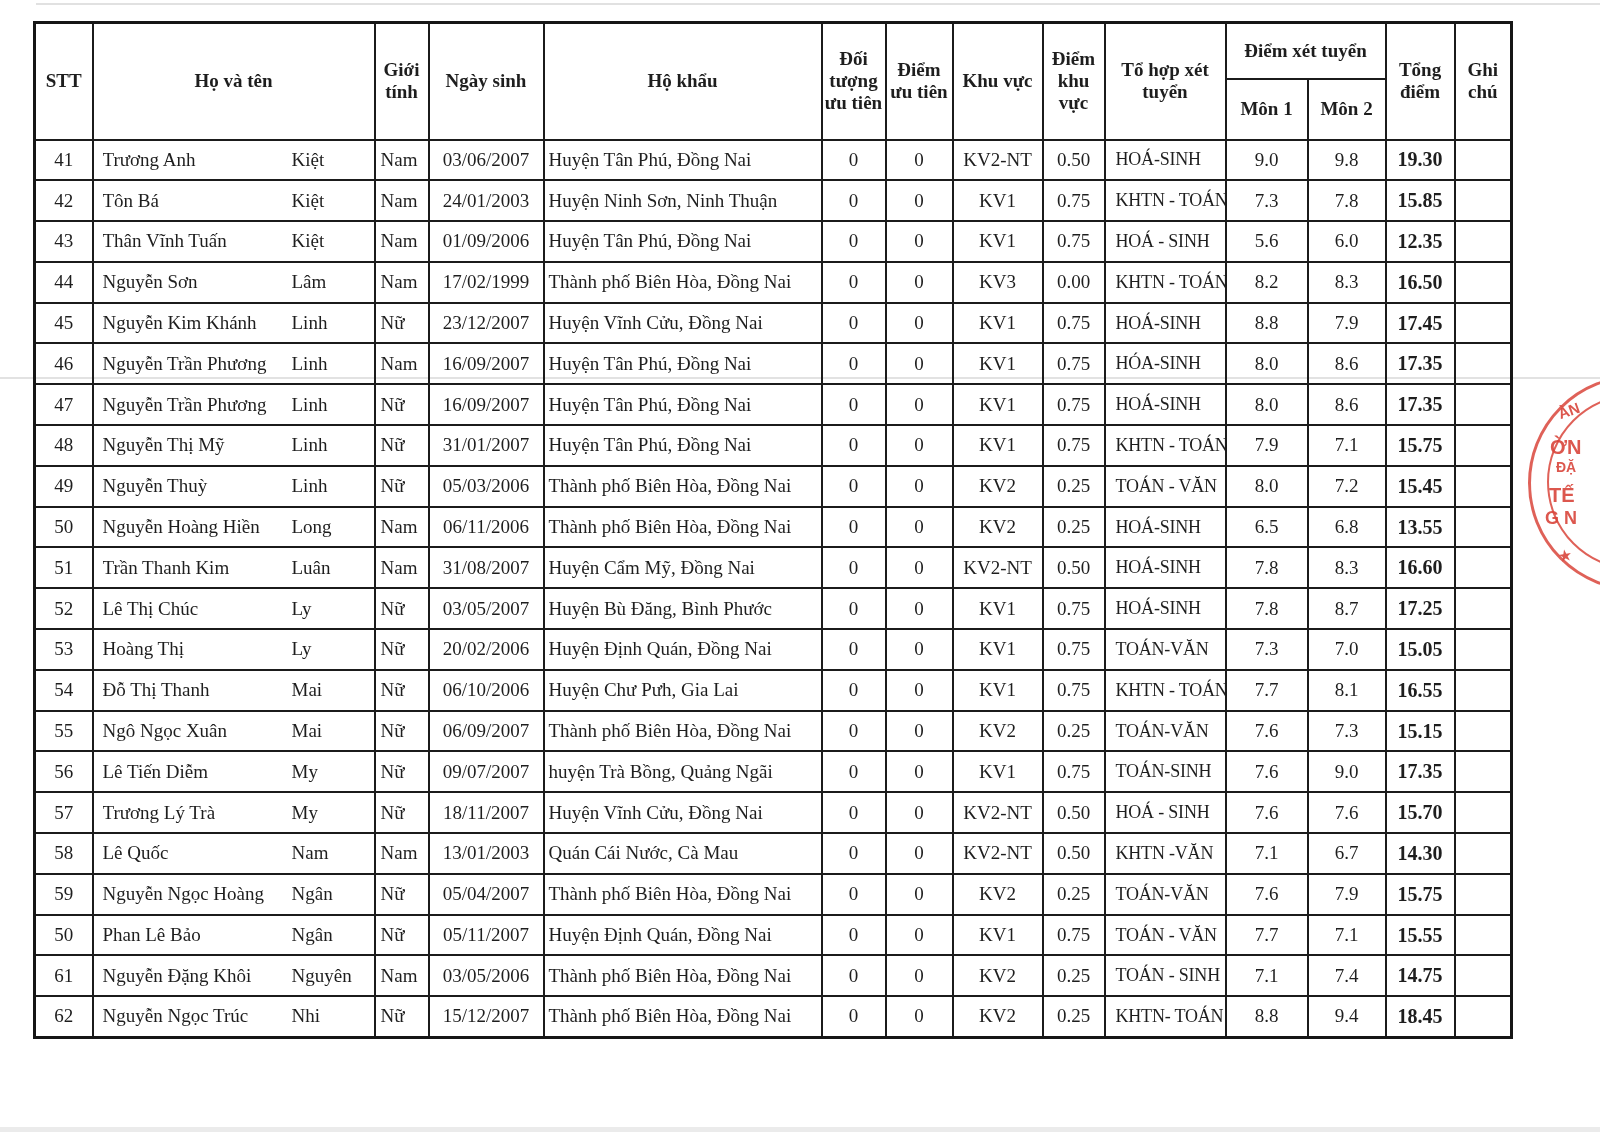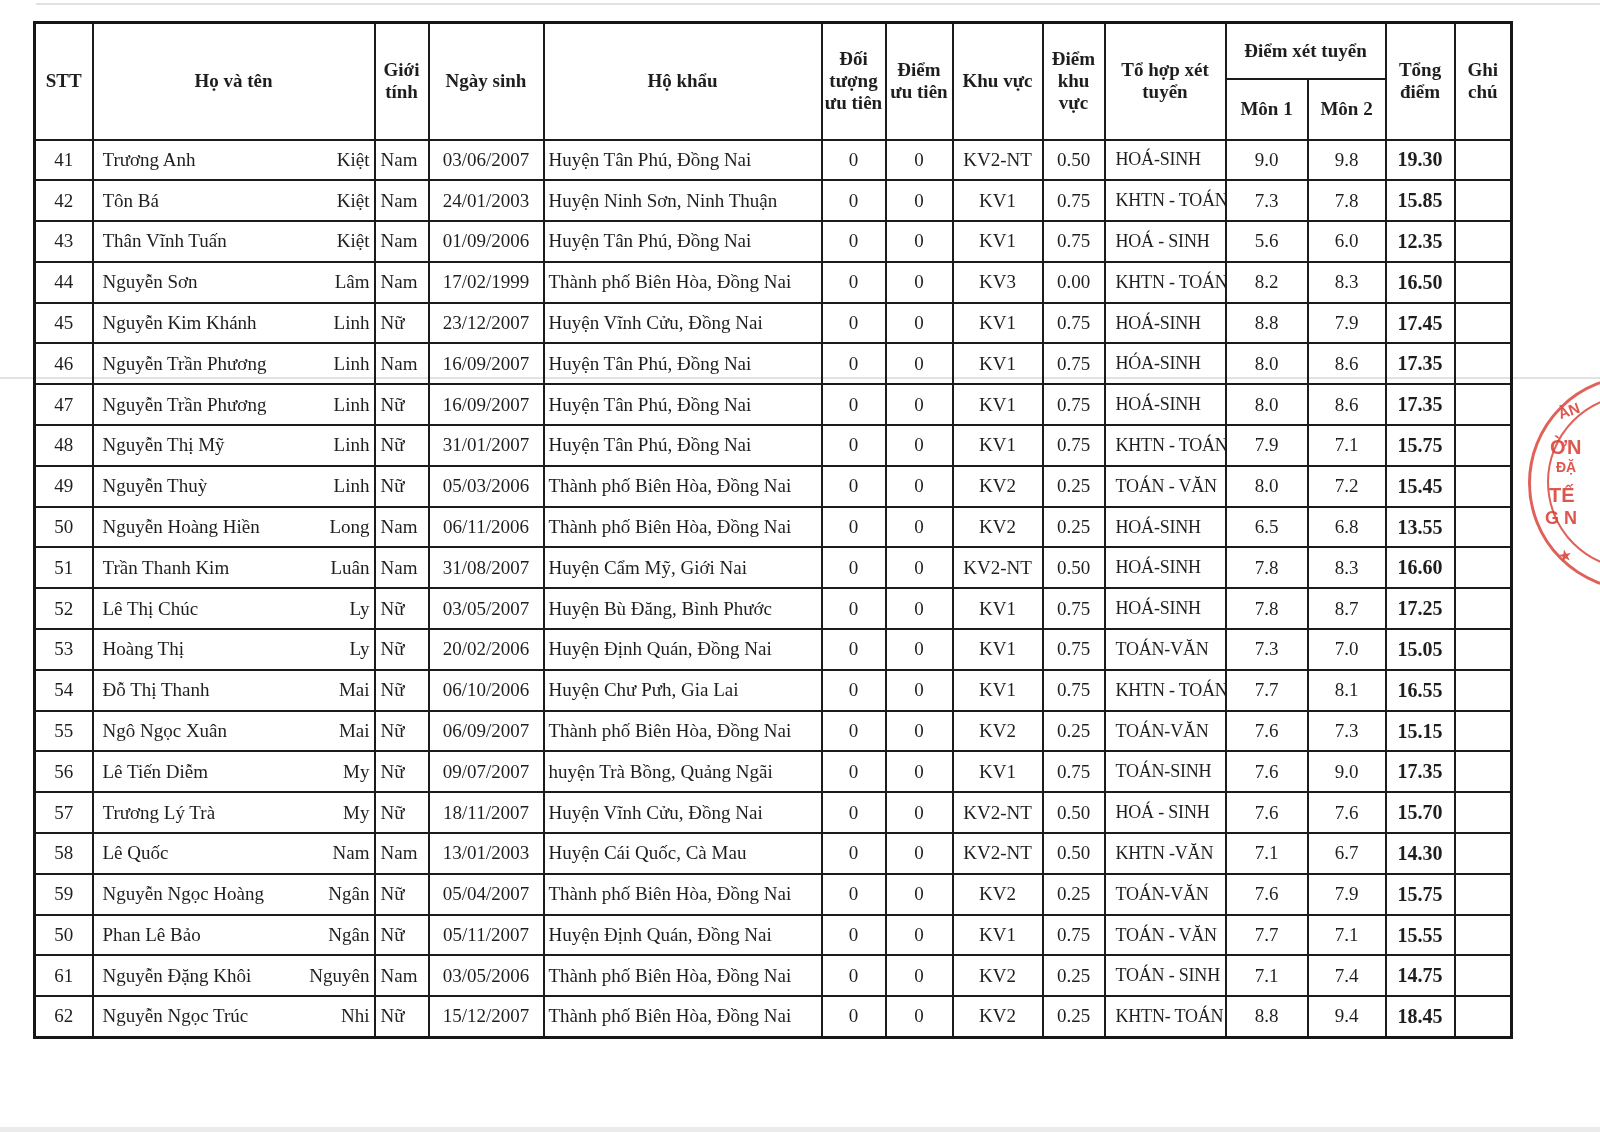--- a/index.html
+++ b/index.html
@@ -26,21 +26,21 @@
   }
   .roster tbody tr{height:40.8px;}
   .roster td{font-size:19px;padding:0 4px;vertical-align:middle;white-space:nowrap;}
   td.c{text-align:center;}
   td.b,.tot{font-weight:bold;font-size:20px;}
   td.g{padding-left:5px;}
   td.addr{}
   td.th2{font-size:18px;padding-left:10px;letter-spacing:-0.2px;}
   .namewrap{display:flex;align-items:center;padding-left:5px;}
   .namewrap .ho{flex:1;overflow:hidden;}
-  .namewrap .ten{width:78px;text-align:right;}
+  .namewrap .ten{width:78px;text-align:left;}
 
   
   .stamp{position:absolute;left:0;top:0;width:1600px;height:1132px;pointer-events:none;}
   .ring{position:absolute;border-radius:50%;opacity:.85;}
   .ring.outer{left:1528px;top:375px;width:210px;height:210px;border:3px solid #d9453b;}
   .ring.inner{left:1547px;top:394px;width:172px;height:172px;border:2.5px solid #d9453b;}
   .sf{
     position:absolute;color:#d9453b;opacity:.9;font-family:"Liberation Sans","DejaVu Sans",sans-serif;
     font-weight:bold;white-space:nowrap;
   }
@@ -311,21 +311,21 @@
         <tr>
           <td class="c">51</td>
           <td>
             <div class="namewrap">
               <span class="ho">Trần Thanh Kim</span>
               <span class="ten">Luân</span>
             </div>
           </td>
           <td class="g">Nam</td>
           <td class="c">31/08/2007</td>
-          <td class="addr">Huyện Cẩm Mỹ, Giới Nai</td>
+          <td class="addr">Huyện Cẩm Mỹ, Đồng Nai</td>
           <td class="c">0</td>
           <td class="c">0</td>
           <td class="c">KV2-NT</td>
           <td class="c">0.50</td>
           <td class="th2">HOÁ-SINH</td>
           <td class="c">7.8</td>
           <td class="c">8.3</td>
           <td class="c b">16.60</td>
           <td></td>
         </tr>
@@ -458,21 +458,21 @@
         <tr>
           <td class="c">58</td>
           <td>
             <div class="namewrap">
               <span class="ho">Lê Quốc</span>
               <span class="ten">Nam</span>
             </div>
           </td>
           <td class="g">Nam</td>
           <td class="c">13/01/2003</td>
-          <td class="addr">Huyện Cái Quốc, Cà Mau</td>
+          <td class="addr">Quán Cái Nước, Cà Mau</td>
           <td class="c">0</td>
           <td class="c">0</td>
           <td class="c">KV2-NT</td>
           <td class="c">0.50</td>
           <td class="th2">KHTN -VĂN</td>
           <td class="c">7.1</td>
           <td class="c">6.7</td>
           <td class="c b">14.30</td>
           <td></td>
         </tr>

